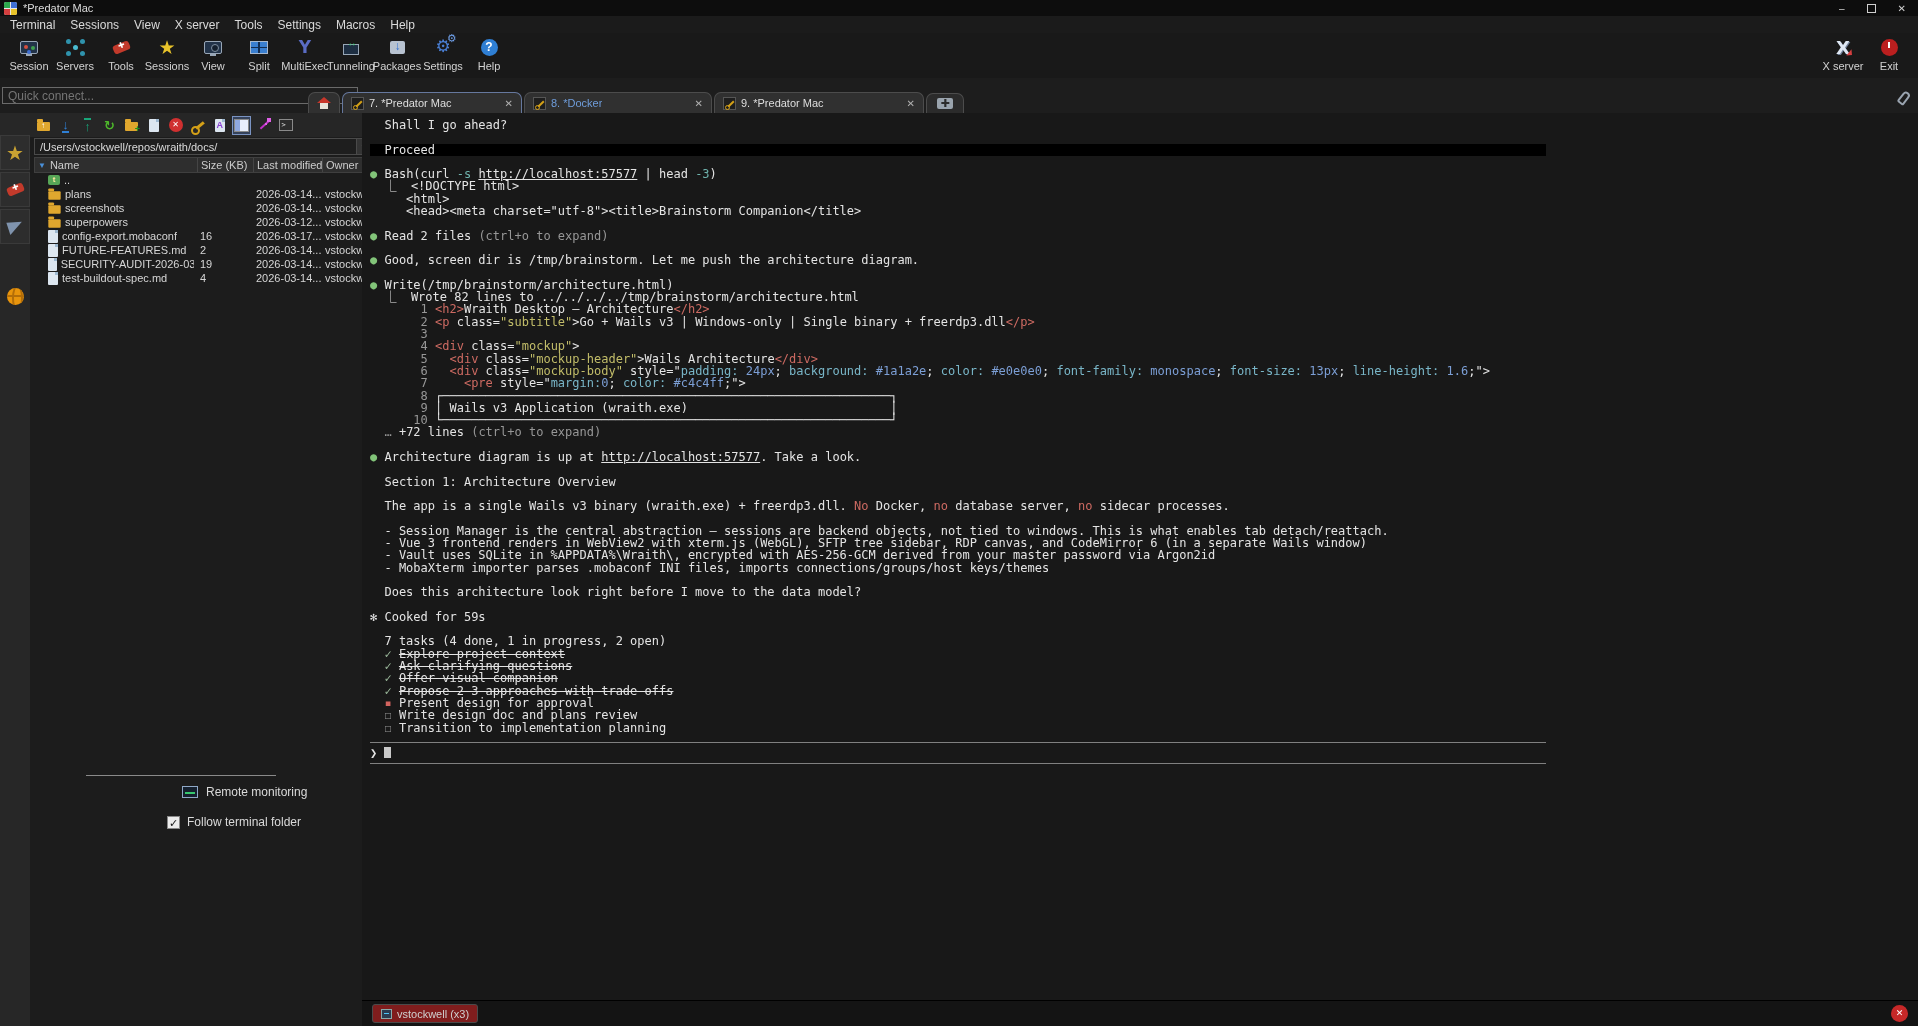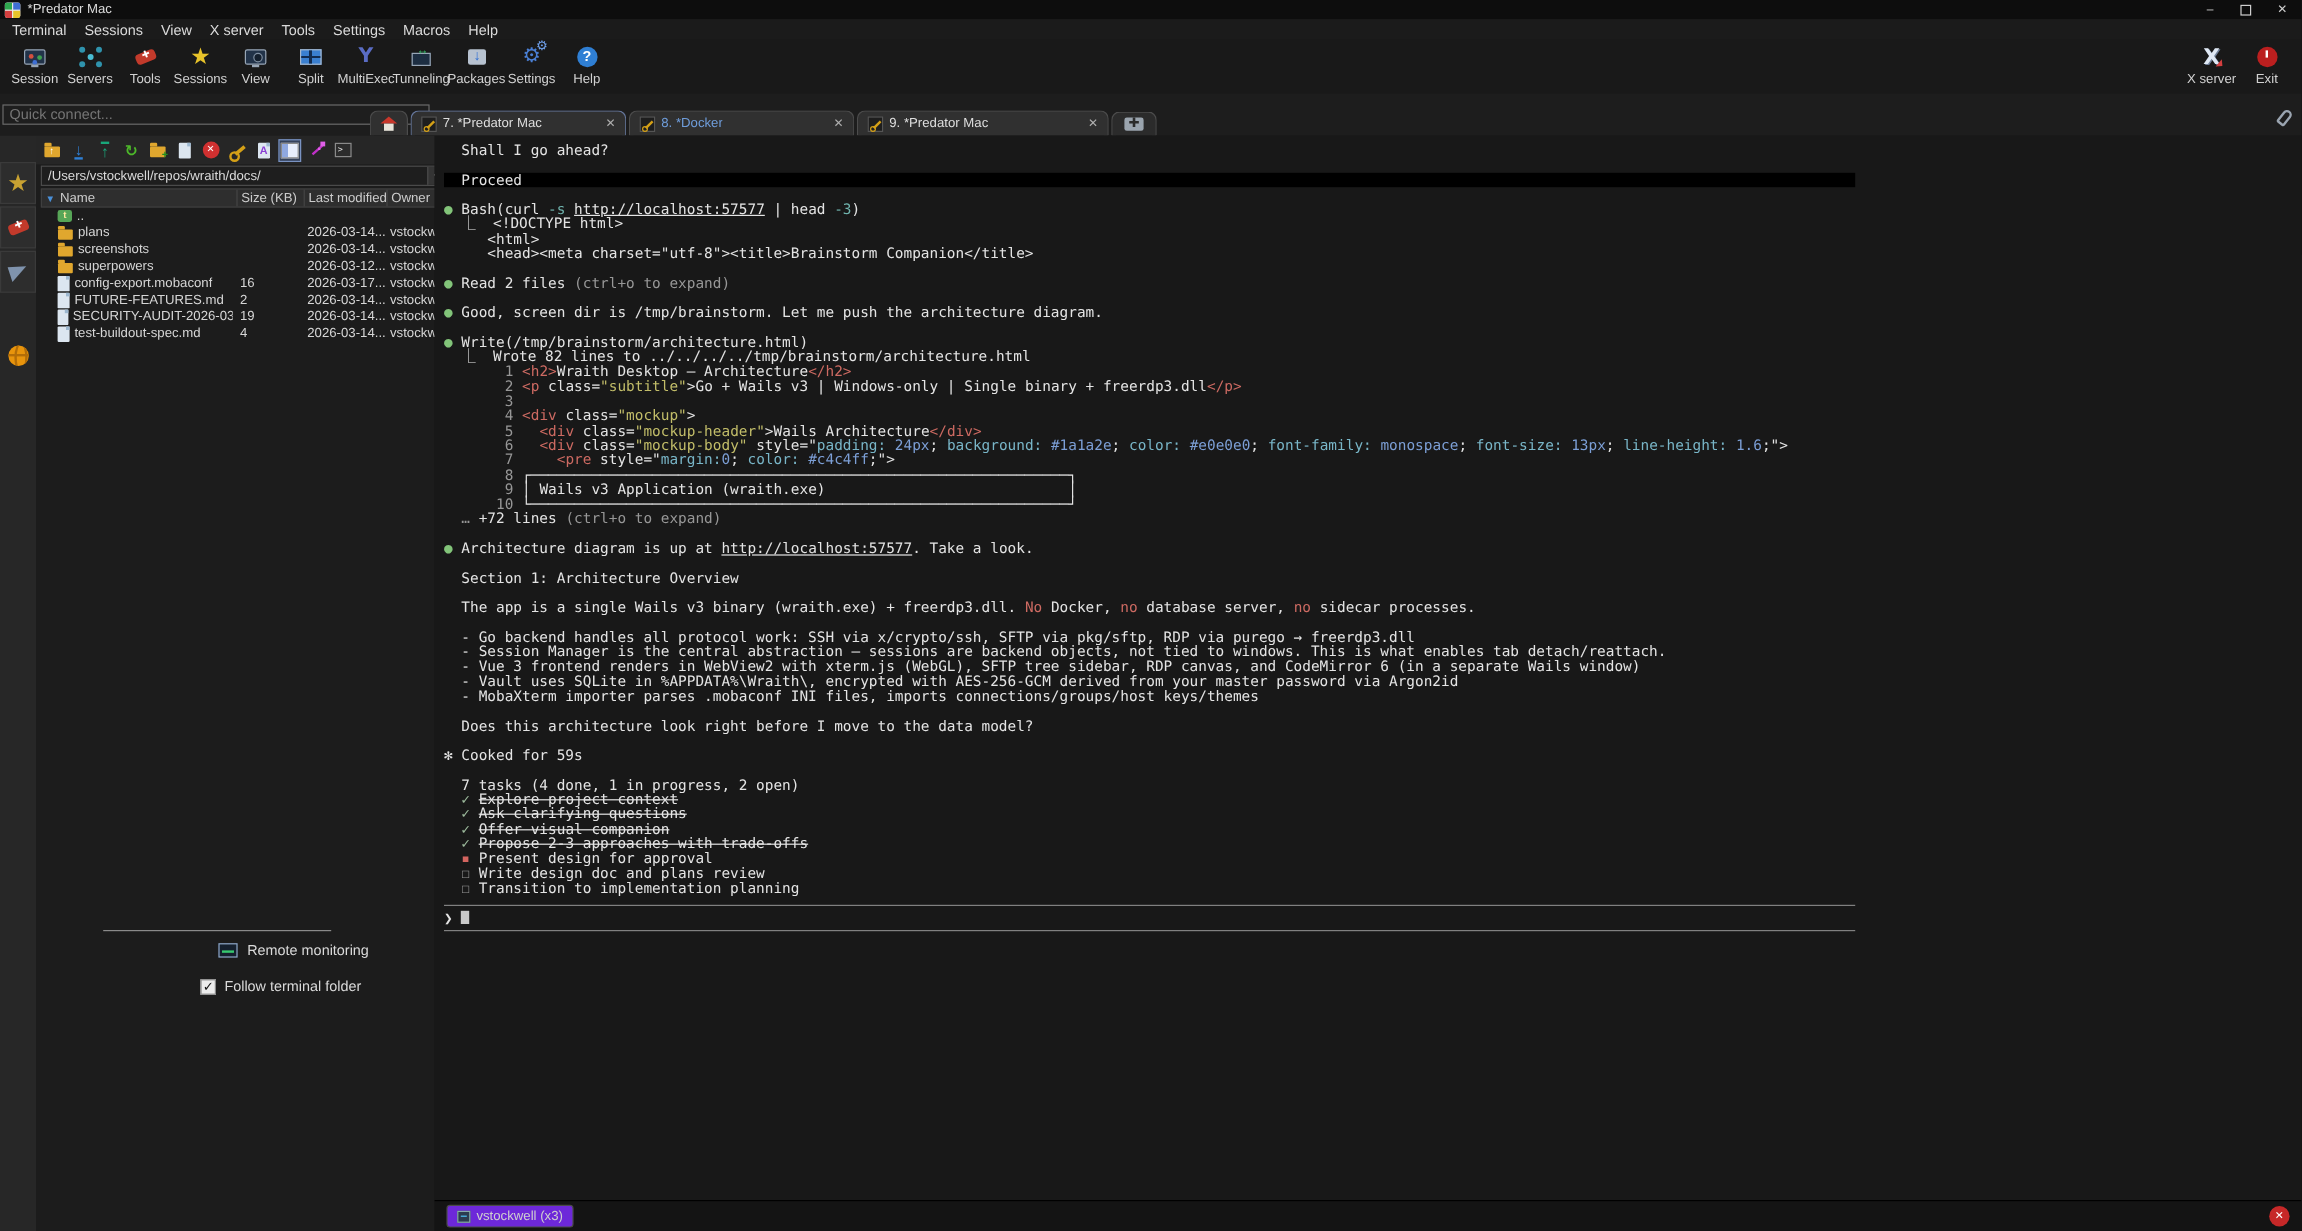--- a/index.html
+++ b/index.html
@@ -136,21 +136,21 @@
   .cb{width:13px;height:13px;background:#ececec;border:1px solid #888;color:#141414;font-size:11px;line-height:12px;text-align:center}
 
   
   .terminal{flex:1;background:#181818;position:relative;padding:6px 0 0 8px;overflow:hidden}
   .tline{height:12.3px;font:12px/12.3px "DejaVu Sans Mono",monospace;color:#e4e4e4;white-space:pre}
   .tbar{background:#000;width:1176px}
   .promptbox{width:1176px;margin-top:8px;border-top:1px solid #808080;border-bottom:1px solid #808080;padding:4px 0}
   .cursor{display:inline-block;width:7px;height:11px;background:#c9c9c9;vertical-align:-1px}
   .statusline{margin-top:5px;font:12px/13px "DejaVu Sans Mono",monospace;white-space:pre}
   .bottombar{position:absolute;left:0;right:0;bottom:0;height:26px;background:#141414;border-top:1px solid #000;display:flex;align-items:center;padding:0 10px}
-  .btab{height:19px;background:#6d28d9;border:1px solid #4a4a4a;border-radius:3px;display:flex;align-items:center;gap:5px;padding:0 8px;color:#cfcfcf;font-size:11px}
+  .btab{height:19px;background:#7f1d1d;border:1px solid #4a4a4a;border-radius:3px;display:flex;align-items:center;gap:5px;padding:0 8px;color:#cfcfcf;font-size:11px}
   .btab-ico{width:11px;height:10px;background:#2c3c50;border:1px solid #8aa;position:relative}
   .btab-ico::before{content:"";position:absolute;left:2px;top:3px;width:5px;height:1px;background:#4fc3f7}
   .redx{margin-left:auto;width:17px;height:17px;border-radius:50%;background:#c62828;color:#fff;font-size:9px;text-align:center;line-height:17px;font-weight:bold}
 </style>
 </head>
 <body>
 
 <div id="app">
 
   <div class="titlebar">
@@ -481,21 +481,20 @@
           <div class="tline"><span style="color: rgb(151, 151, 151);">       9 </span><span>│ Wails v3 Application (wraith.exe)                            │</span></div>
           <div class="tline"><span style="color: rgb(151, 151, 151);">      10 </span><span>└──────────────────────────────────────────────────────────────┘</span></div>
           <div class="tline"><span style="color: rgb(151, 151, 151);">  … </span><span>+72 lines </span><span style="color: rgb(151, 151, 151);">(ctrl+o to expand)</span></div>
           <div class="tline"></div>
           <div class="tline"><span style="color: rgb(130, 196, 121);">● </span><span>Architecture diagram is up at </span><span style="text-decoration: underline;">http://localhost:57577</span><span>. Take a look.</span></div>
           <div class="tline"></div>
           <div class="tline"><span>  Section 1: Architecture Overview</span></div>
           <div class="tline"></div>
           <div class="tline"><span>  The app is a single Wails v3 binary (wraith.exe) + freerdp3.dll. </span><span style="color: rgb(205, 106, 98);">No</span><span> Docker, </span><span style="color: rgb(205, 106, 98);">no</span><span> database server, </span><span style="color: rgb(205, 106, 98);">no</span><span> sidecar processes.</span></div>
           <div class="tline"></div>
-          <div class="tline"><span>  - Go backend handles all protocol work: SSH via x/crypto/ssh, SFTP via pkg/sftp, RDP via purego → freerdp3.dll</span></div>
           <div class="tline"><span>  - Session Manager is the central abstraction — sessions are backend objects, not tied to windows. This is what enables tab detach/reattach.</span></div>
           <div class="tline"><span>  - Vue 3 frontend renders in WebView2 with xterm.js (WebGL), SFTP tree sidebar, RDP canvas, and CodeMirror 6 (in a separate Wails window)</span></div>
           <div class="tline"><span>  - Vault uses SQLite in %APPDATA%\Wraith\, encrypted with AES-256-GCM derived from your master password via Argon2id</span></div>
           <div class="tline"><span>  - MobaXterm importer parses .mobaconf INI files, imports connections/groups/host keys/themes</span></div>
           <div class="tline"></div>
           <div class="tline"><span>  Does this architecture look right before I move to the data model?</span></div>
           <div class="tline"></div>
           <div class="tline"><span>✻ Cooked for 59s</span></div>
           <div class="tline"></div>
           <div class="tline"><span>  7 tasks (4 done, 1 in progress, 2 open)</span></div>

